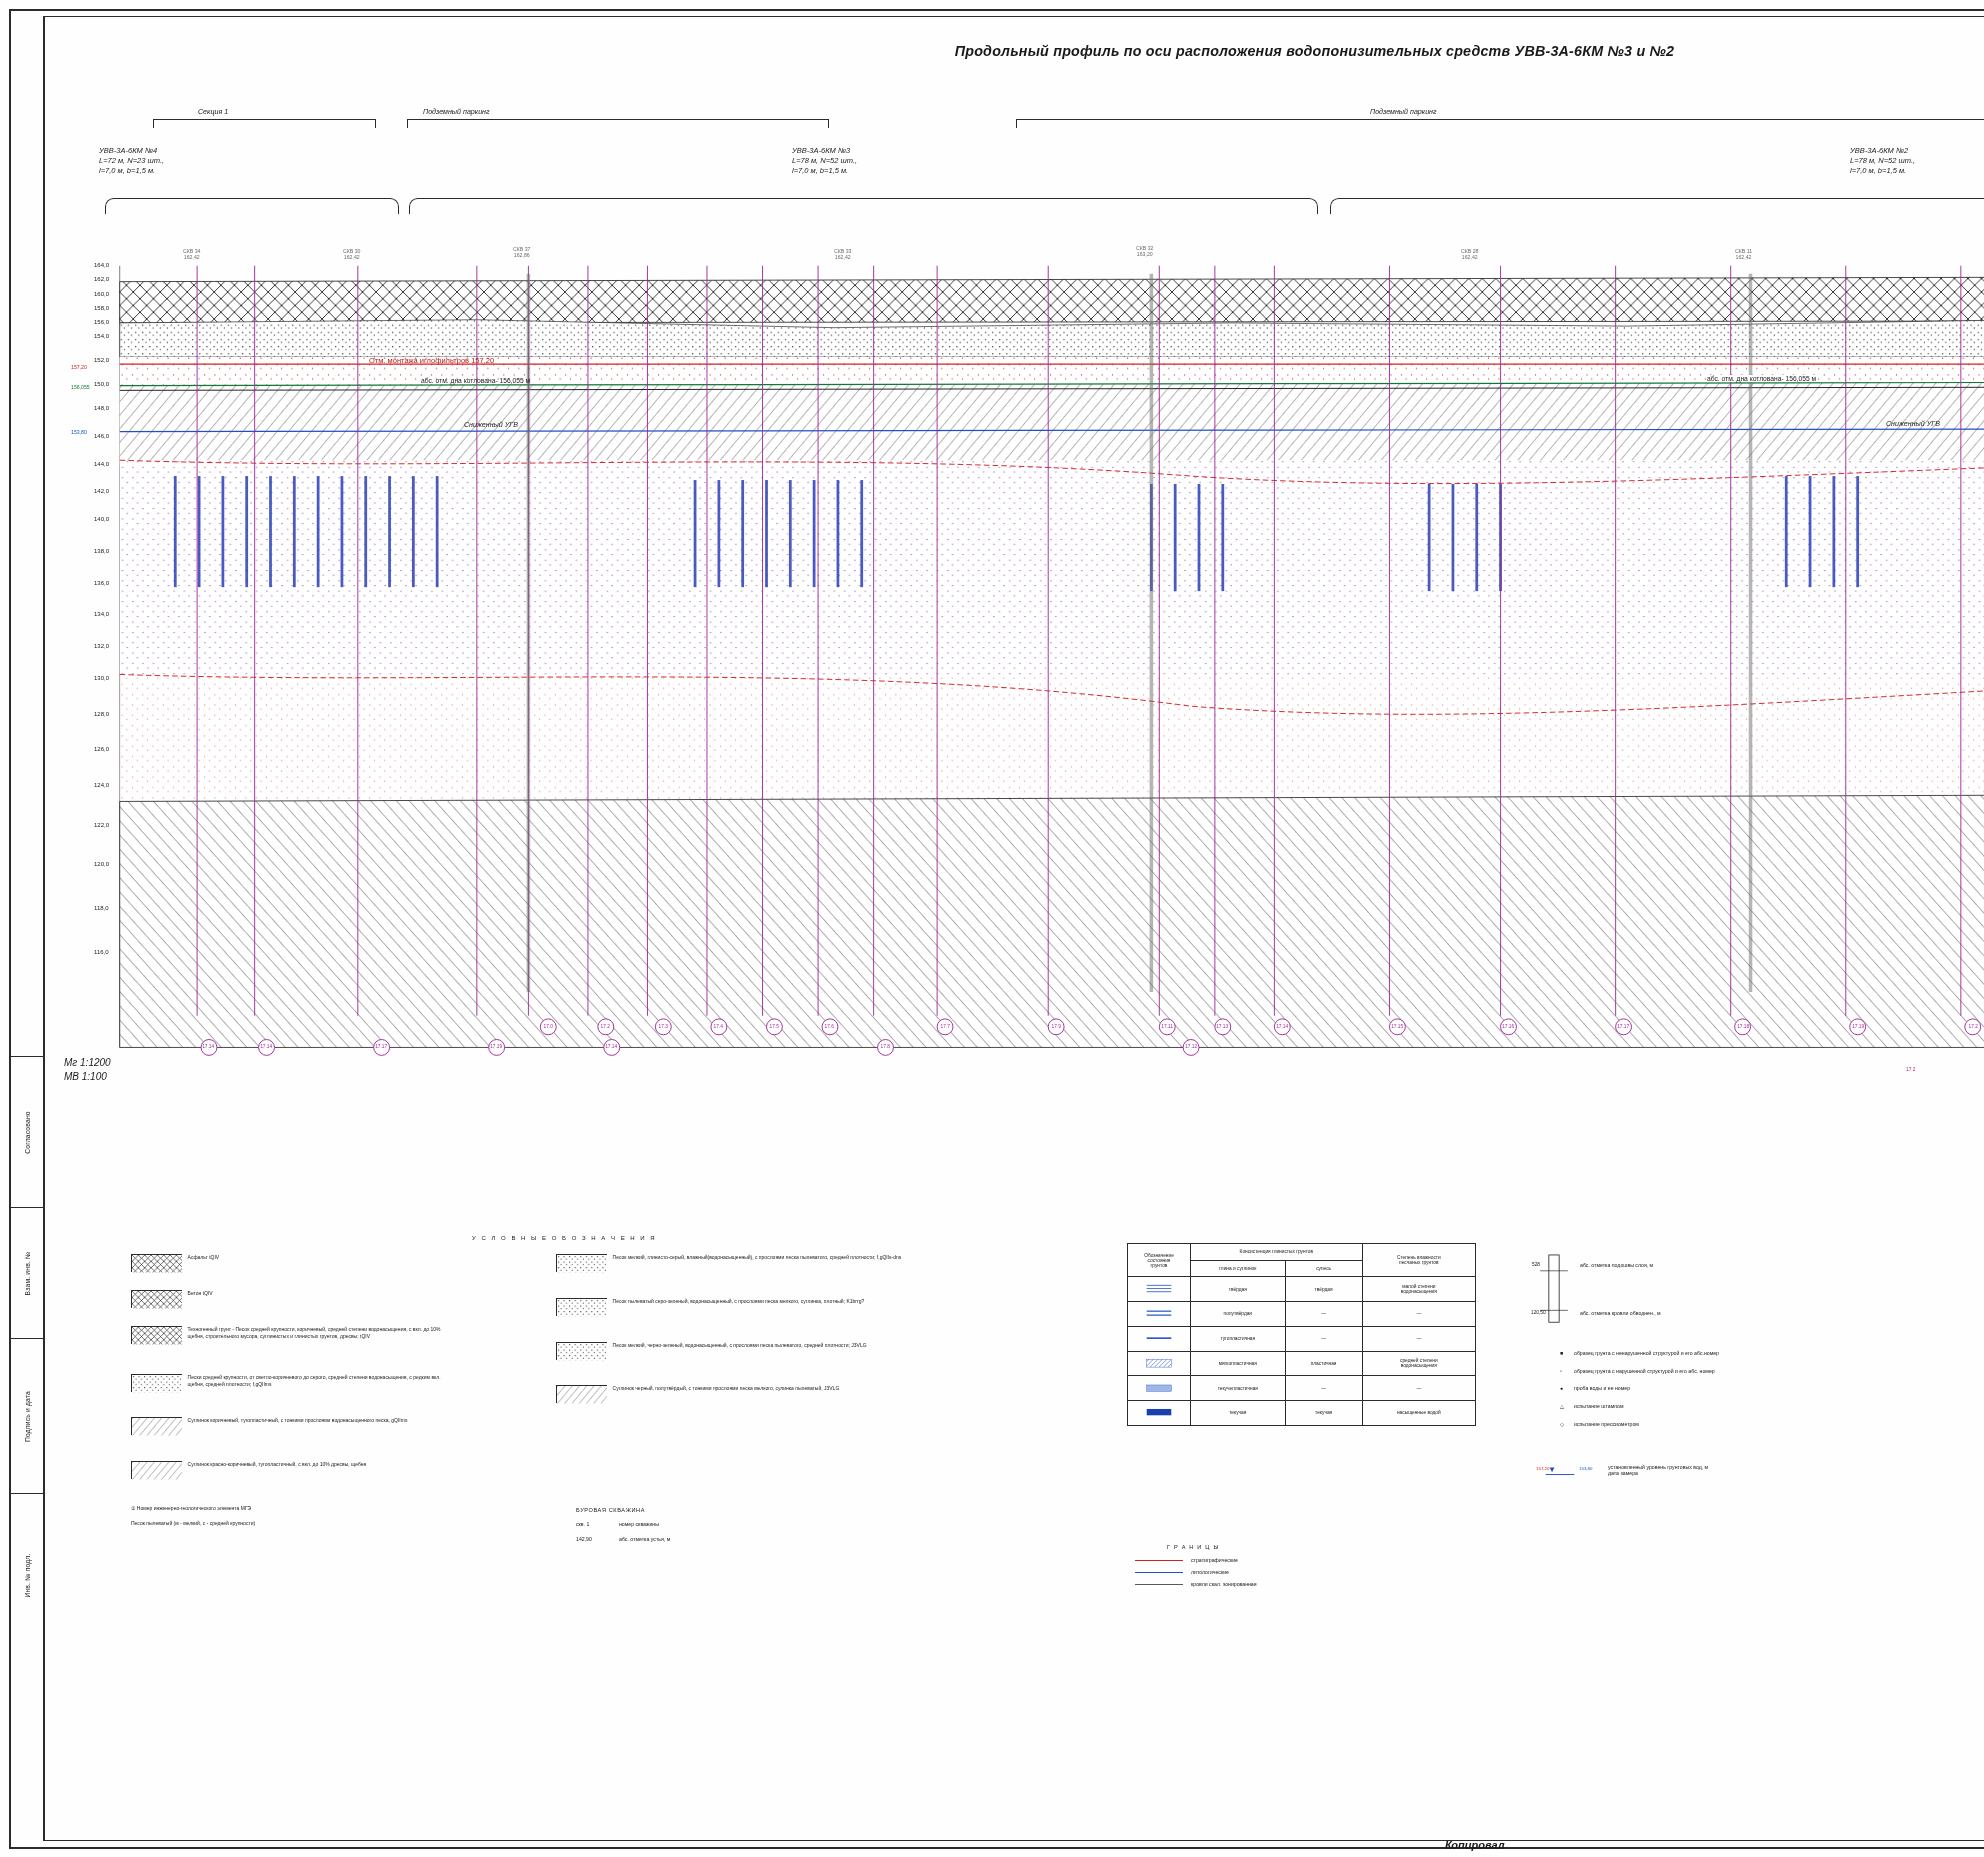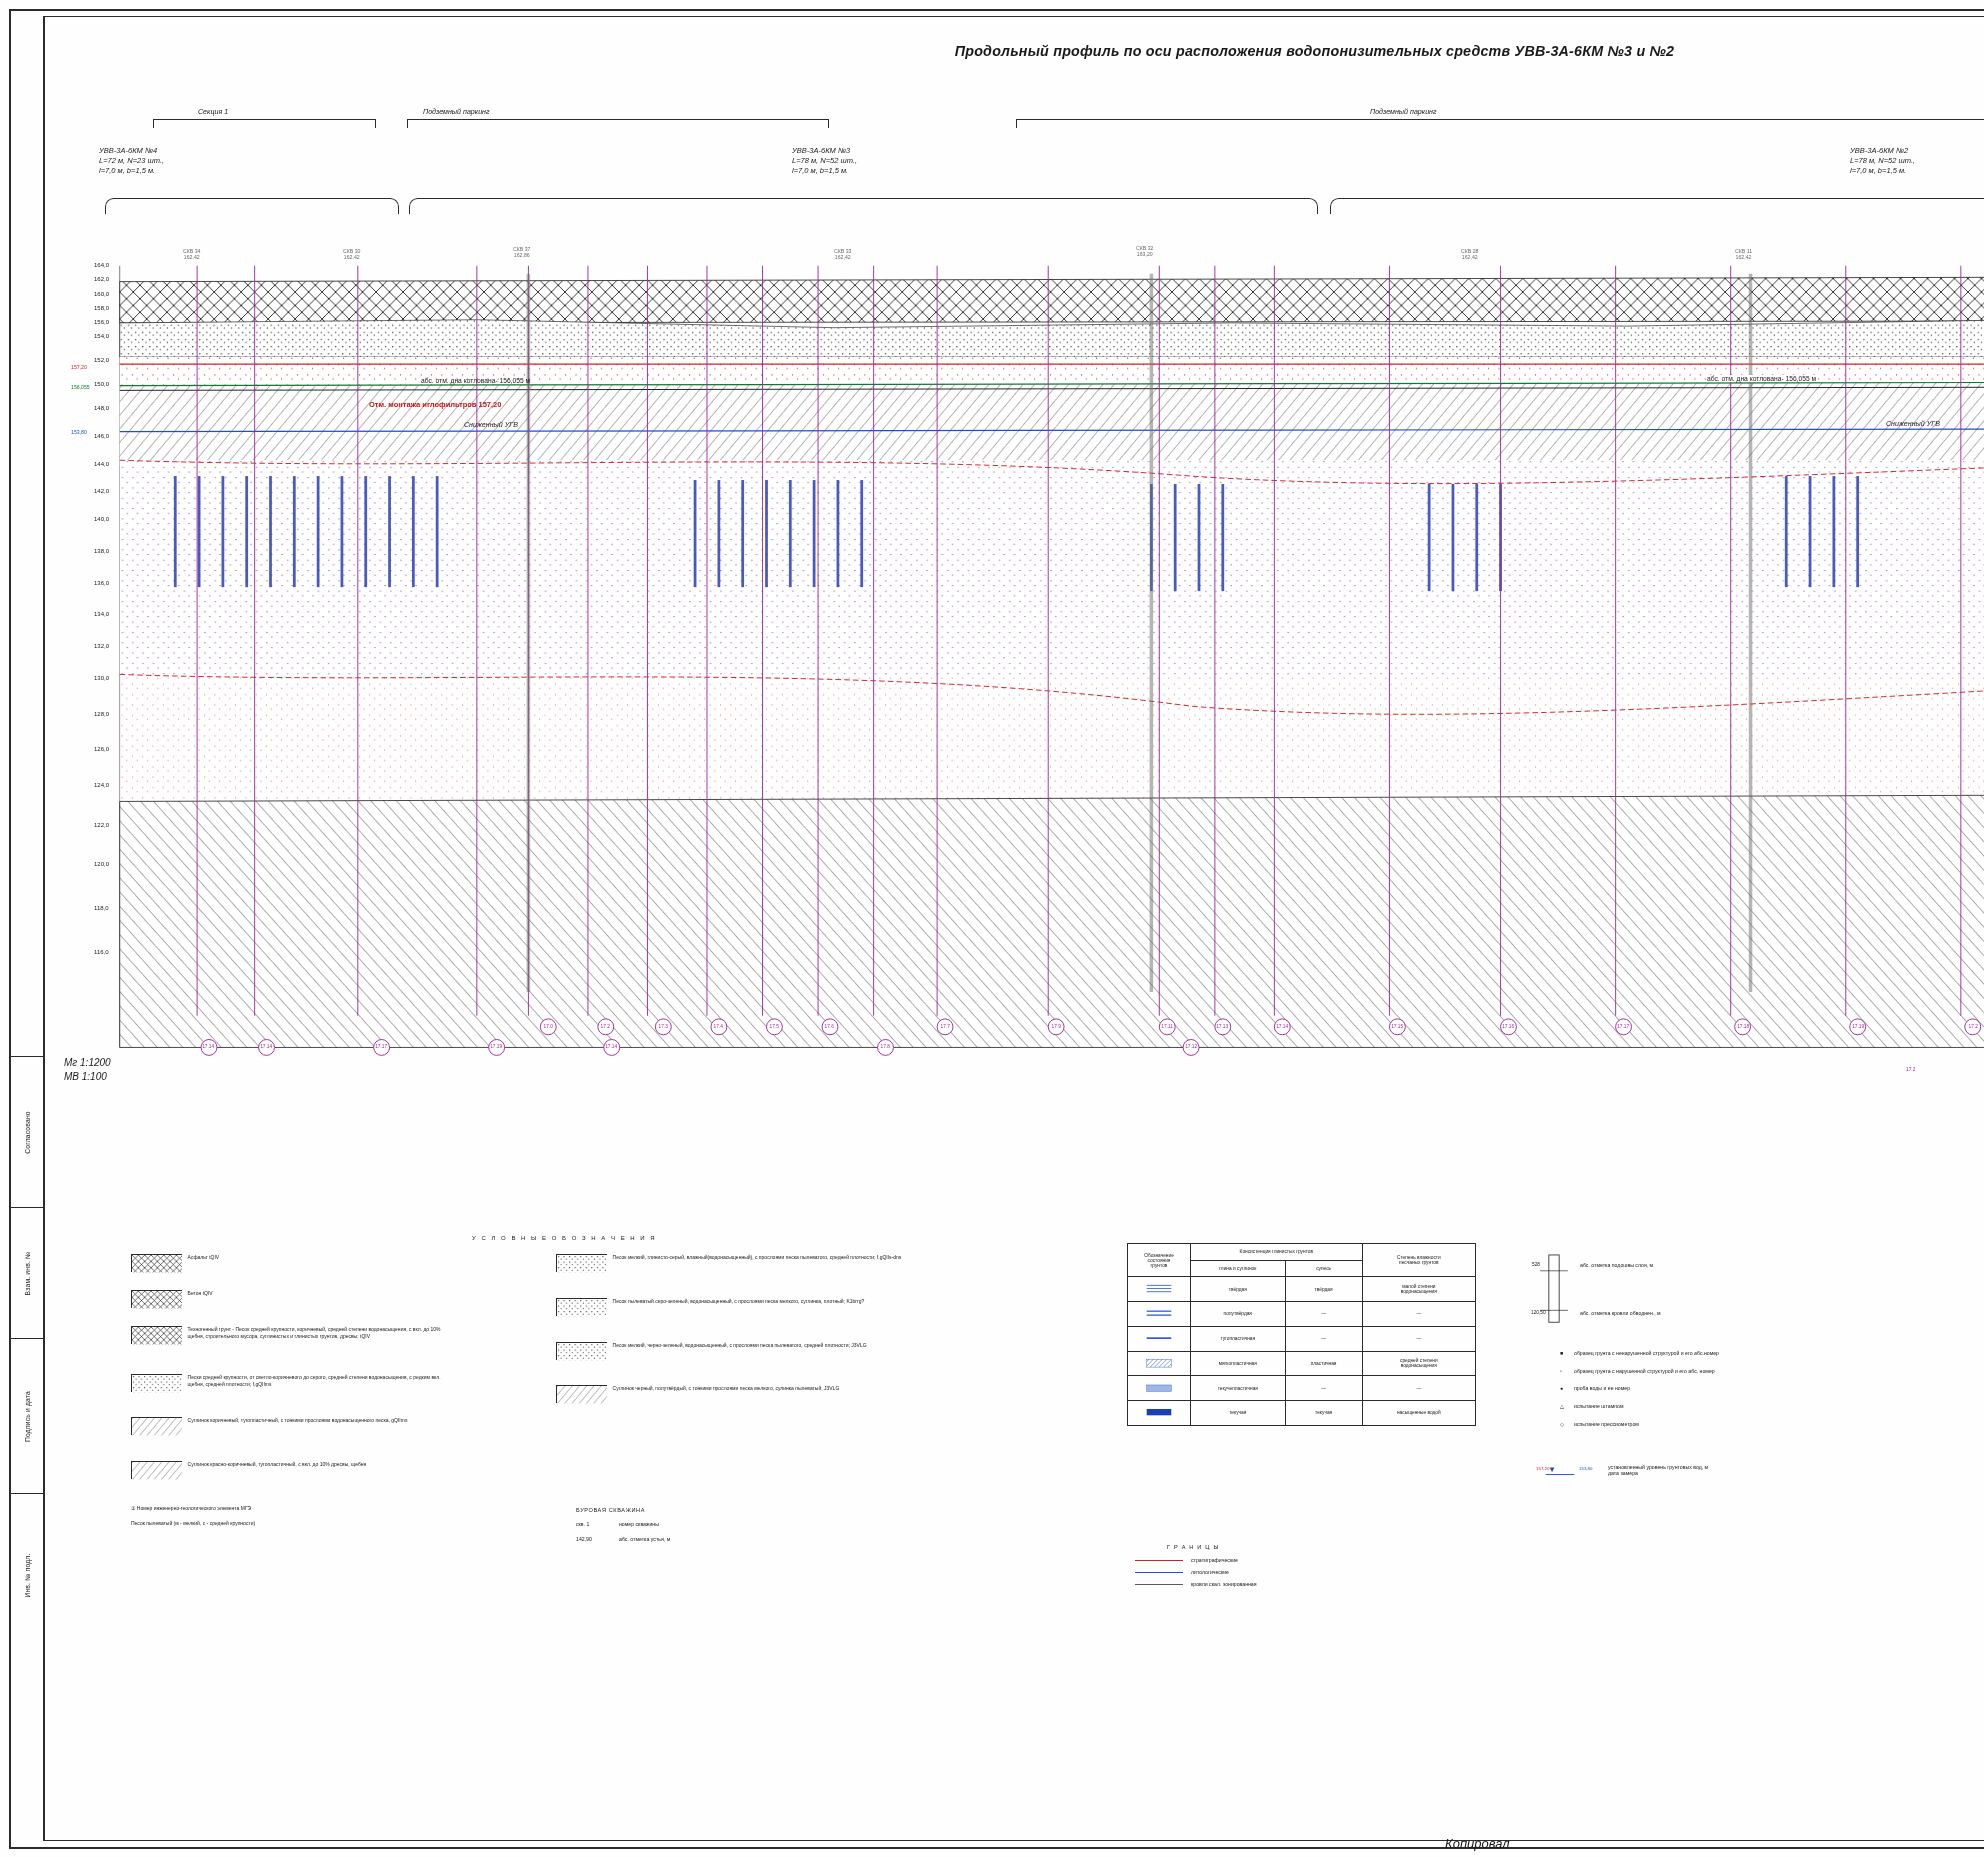--- a/index.html
+++ b/index.html
@@ -34,21 +34,21 @@
 
   
   .legend-title{position:absolute;font-size:6px;letter-spacing:2px;white-space:nowrap;}
   .leg-row{position:absolute;display:flex;align-items:flex-start;gap:5.6px;}
   .sw{width:51px;height:18px;border:0.6px solid #2b2b2b;box-sizing:border-box;flex:none;}
   .leg-txt{font-size:5px;line-height:1.45;max-width:262px;}
   .leg-txt.w2{max-width:397px;}
 
   table.tbl{position:absolute;border-collapse:collapse;font-size:4.8px;}
   table.tbl td,table.tbl th{border:0.6px solid #2b2b2b;padding:1.6px 2.4px;text-align:center;vertical-align:middle;font-weight:normal;}
-  .bottom-left-note{position:absolute;font-size:13px;font-style:italic;}
+  .bottom-left-note{position:absolute;font-size:11px;font-style:italic;font-weight:bold;}
 </style>
 </head>
 <body>
 
 <div id="sheet">
 
   <div class="frame-outer"></div>
   <div class="frame-inner"></div>
 
   <div class="left-col">
@@ -285,21 +285,21 @@
         <circle cx="370" cy="2040" r="20" fill="#fff" stroke="#a02a9a" stroke-width="2.4"></circle>
         <circle cx="660" cy="2040" r="20" fill="#fff" stroke="#a02a9a" stroke-width="2.4"></circle>
         <circle cx="950" cy="2040" r="20" fill="#fff" stroke="#a02a9a" stroke-width="2.4"></circle>
         <circle cx="1240" cy="2040" r="20" fill="#fff" stroke="#a02a9a" stroke-width="2.4"></circle>
         <circle cx="1930" cy="2040" r="20" fill="#fff" stroke="#a02a9a" stroke-width="2.4"></circle>
         <circle cx="2700" cy="2040" r="20" fill="#fff" stroke="#a02a9a" stroke-width="2.4"></circle>
       </g>
     </svg>
 
     
-    <div style="position:absolute;left:250px;top:118px;font-size:7.5px;color:#c01515;font-weight:bold;margin-top:44px;">Отм. монтажа иглофильтров 157,20</div>
+    <div style="position:absolute;left:250px;top:118px;font-size:7.5px;color:#c01515;font-weight:normal;">Отм. монтажа иглофильтров 157,20</div>
     <div style="position:absolute;left:302px;top:139px;font-size:6.7px;color:#1a1a1a;">абс. отм. дна котлована- 156,055 м</div>
     <div style="position:absolute;left:1588px;top:137px;font-size:6.7px;color:#1a1a1a;background:#fff;">абс. отм. дна котлована- 156,055 м</div>
     <div style="position:absolute;left:345px;top:183px;font-size:7.1px;color:#1a1a1a;font-style:italic;">Сниженный УГВ</div>
     <div style="position:absolute;left:1767px;top:182px;font-size:7.1px;color:#1a1a1a;font-style:italic;">Сниженный УГВ</div>
   <div style="position: absolute; left: 422px; top: 786px; width: 14.3px; text-align: center; font-size: 4.8px; color: rgb(160, 42, 154);">17.0</div><div style="position: absolute; left: 479px; top: 786px; width: 14.3px; text-align: center; font-size: 4.8px; color: rgb(160, 42, 154);">17.2</div><div style="position: absolute; left: 537px; top: 786px; width: 14.3px; text-align: center; font-size: 4.8px; color: rgb(160, 42, 154);">17.3</div><div style="position: absolute; left: 592px; top: 786px; width: 14.3px; text-align: center; font-size: 4.8px; color: rgb(160, 42, 154);">17.4</div><div style="position: absolute; left: 648px; top: 786px; width: 14.3px; text-align: center; font-size: 4.8px; color: rgb(160, 42, 154);">17.5</div><div style="position: absolute; left: 703px; top: 786px; width: 14.3px; text-align: center; font-size: 4.8px; color: rgb(160, 42, 154);">17.6</div><div style="position: absolute; left: 819px; top: 786px; width: 14.3px; text-align: center; font-size: 4.8px; color: rgb(160, 42, 154);">17.7</div><div style="position: absolute; left: 930px; top: 786px; width: 14.3px; text-align: center; font-size: 4.8px; color: rgb(160, 42, 154);">17.9</div><div style="position: absolute; left: 1041px; top: 786px; width: 14.3px; text-align: center; font-size: 4.8px; color: rgb(160, 42, 154);">17.11</div><div style="position: absolute; left: 1096px; top: 786px; width: 14.3px; text-align: center; font-size: 4.8px; color: rgb(160, 42, 154);">17.13</div><div style="position: absolute; left: 1156px; top: 786px; width: 14.3px; text-align: center; font-size: 4.8px; color: rgb(160, 42, 154);">17.14</div><div style="position: absolute; left: 1271px; top: 786px; width: 14.3px; text-align: center; font-size: 4.8px; color: rgb(160, 42, 154);">17.15</div><div style="position: absolute; left: 1382px; top: 786px; width: 14.3px; text-align: center; font-size: 4.8px; color: rgb(160, 42, 154);">17.16</div><div style="position: absolute; left: 1497px; top: 786px; width: 14.3px; text-align: center; font-size: 4.8px; color: rgb(160, 42, 154);">17.17</div><div style="position: absolute; left: 1617px; top: 786px; width: 14.3px; text-align: center; font-size: 4.8px; color: rgb(160, 42, 154);">17.18</div><div style="position: absolute; left: 1732px; top: 786px; width: 14.3px; text-align: center; font-size: 4.8px; color: rgb(160, 42, 154);">17.19</div><div style="position: absolute; left: 1847px; top: 786px; width: 14.3px; text-align: center; font-size: 4.8px; color: rgb(160, 42, 154);">17.2</div><div style="position: absolute; left: 82px; top: 806px; width: 14.3px; text-align: center; font-size: 4.8px; color: rgb(160, 42, 154);">17.14</div><div style="position: absolute; left: 140px; top: 806px; width: 14.3px; text-align: center; font-size: 4.8px; color: rgb(160, 42, 154);">17.14</div><div style="position: absolute; left: 255px; top: 806px; width: 14.3px; text-align: center; font-size: 4.8px; color: rgb(160, 42, 154);">17.17</div><div style="position: absolute; left: 370px; top: 806px; width: 14.3px; text-align: center; font-size: 4.8px; color: rgb(160, 42, 154);">17.19</div><div style="position: absolute; left: 485px; top: 806px; width: 14.3px; text-align: center; font-size: 4.8px; color: rgb(160, 42, 154);">17.14</div><div style="position: absolute; left: 759px; top: 806px; width: 14.3px; text-align: center; font-size: 4.8px; color: rgb(160, 42, 154);">17.8</div><div style="position: absolute; left: 1065px; top: 806px; width: 14.3px; text-align: center; font-size: 4.8px; color: rgb(160, 42, 154);">17.12</div></div>
 
   <div>
     <div class="axis-lab" style="left:94px;top:262px;">164,0</div>
     <div class="axis-lab" style="left:94px;top:276px;">162,0</div>
     <div class="axis-lab" style="left:94px;top:291px;">160,0</div>

